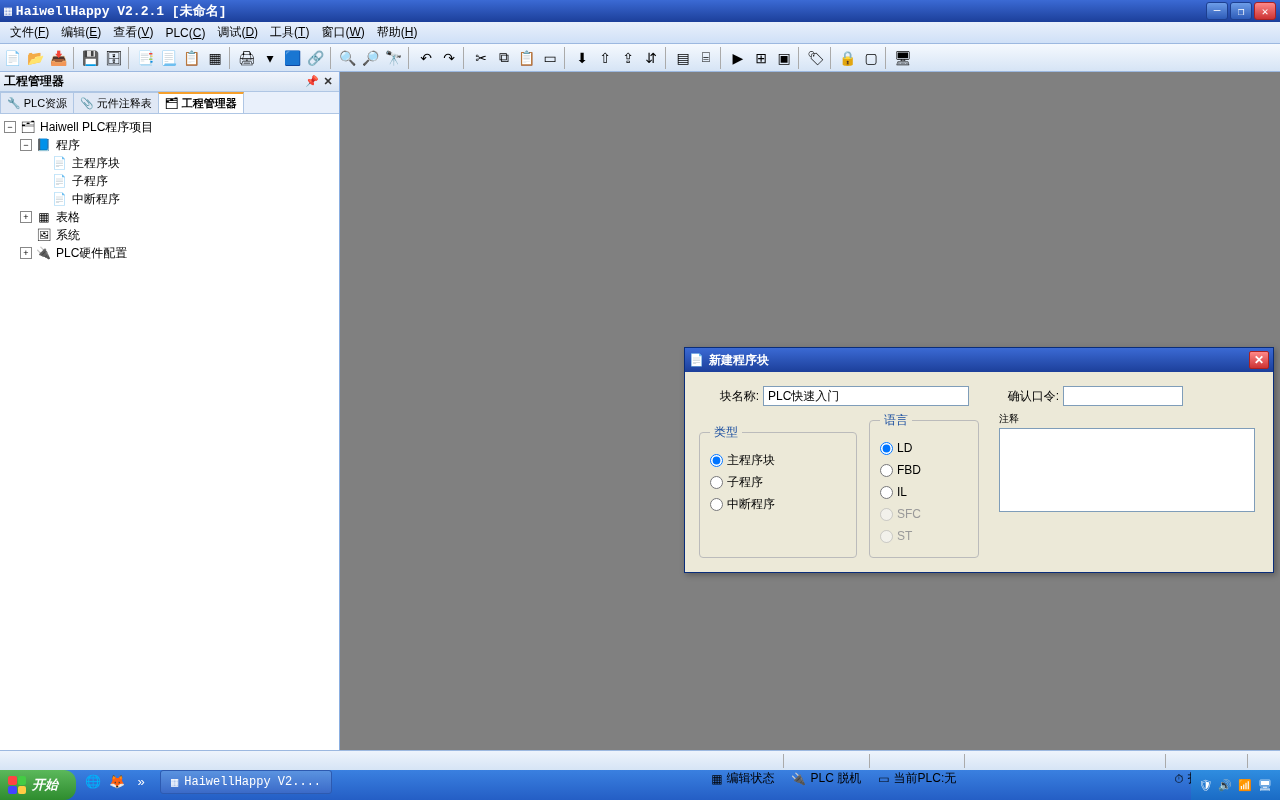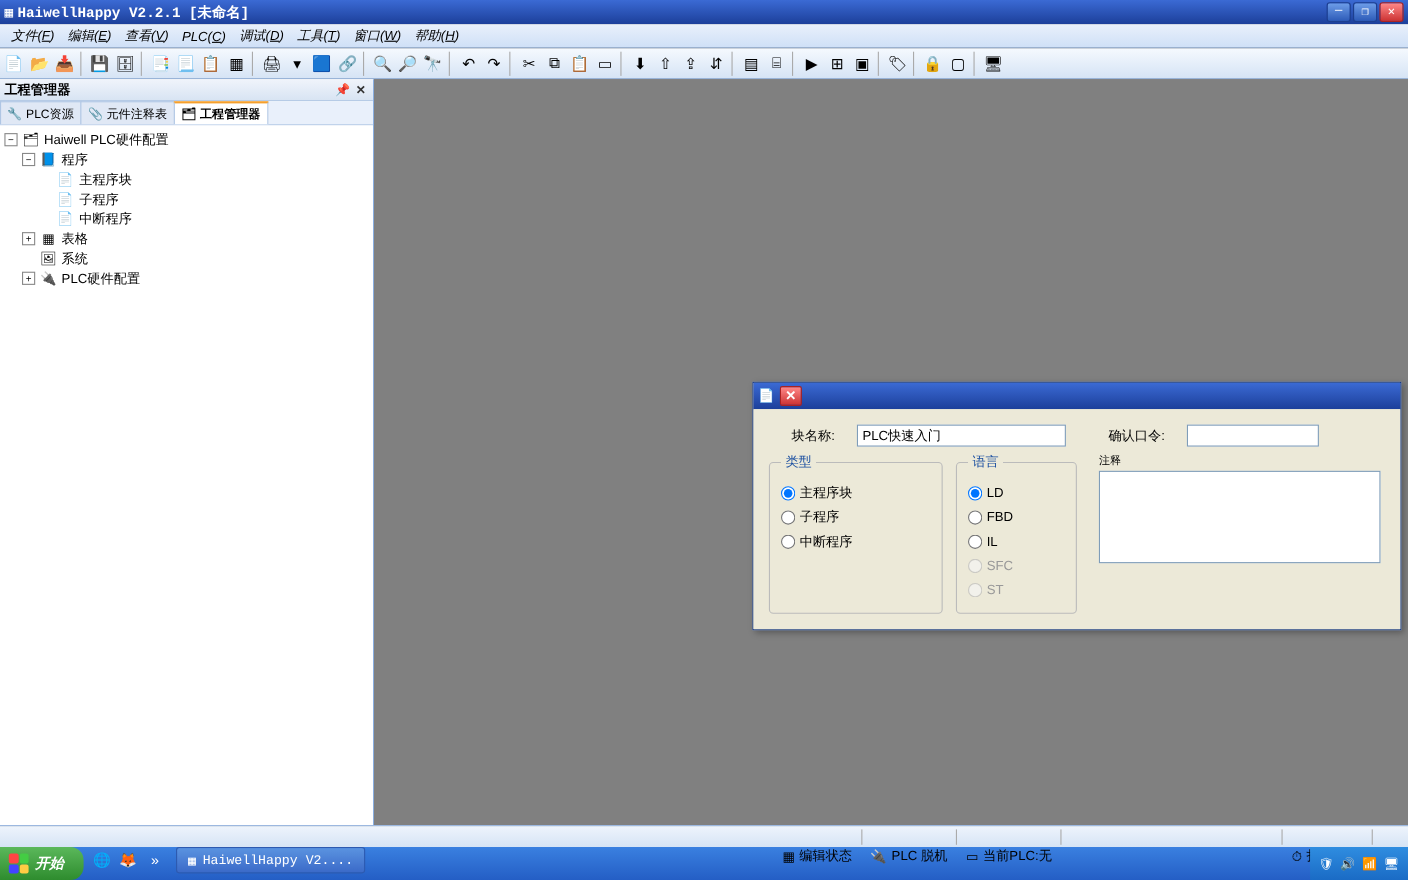--- a/index.html
+++ b/index.html
@@ -5,21 +5,21 @@
 * { box-sizing: border-box; margin: 0; padding: 0; }
 body { font-family: "Microsoft YaHei", "SimSun", Arial, sans-serif; font-size: 12px; overflow: hidden; width: 1280px; height: 800px; background: #808080; position: relative; }
 
 .titlebar { height: 22px; background: linear-gradient(to bottom, #3b6ad4, #1c3f9a); color: #fff; display: flex; align-items: center; padding: 0 4px; font-family: "Courier New", monospace; font-size: 13px; }
 .titlebar .title-text { flex: 1; font-weight: bold; }
 .titlebar .win-btns { display: flex; gap: 2px; }
 .titlebar .win-btn { width: 22px; height: 18px; background: linear-gradient(to bottom,#6d9de8,#2d5bb8); border: 1px solid #1d3f8f; border-radius: 3px; display:flex;align-items:center;justify-content:center; font-size:11px; color:#fff; cursor:pointer;}
 .titlebar .win-btn.close { background: linear-gradient(to bottom,#f88,#c33); border-color:#a22;}
 
 .menubar { height: 22px; background: linear-gradient(to bottom,#e9f0fb,#cfe0f7); border-bottom: 1px solid #9cb8e0; display:flex; align-items:center; padding: 0 4px; font-size:12px;}
-.menubar .menu-item { padding: 2px 6px; cursor:pointer;font-style:italic; }
+.menubar .menu-item { padding: 2px 6px; cursor:pointer; }
 .menubar .menu-item u { text-decoration: underline; }
 
 .toolbar { height: 28px; background: linear-gradient(to bottom,#f5f9fe,#d6e4f5); border-bottom: 1px solid #9cb8e0; display:flex; align-items:center; padding: 0 2px; gap:1px;}
 .tool-btn { width:22px; height:22px; display:flex;align-items:center;justify-content:center; border:1px solid transparent; cursor:pointer; font-size:14px; border-radius:2px;}
 .tool-sep{ width:4px; height:22px; border-left:1px solid #aaa; margin:0 2px;}
 
 .main-area { display:flex; height: calc(100% - 22px - 22px - 28px - 20px - 30px); }
 .panel { width: 340px; background:#fff; border-right:1px solid #8aaee0; display:flex; flex-direction:column;}
 .panel-header { height:20px; background: linear-gradient(to bottom,#f0f4fb,#d8e4f3); border-bottom:1px solid #afc6e4; display:flex; align-items:center; padding:0 4px; font-weight:bold; font-size:12px;}
 .panel-header .panel-title{ flex:1;}
@@ -48,21 +48,21 @@
 .ql .ql-btn{ width:22px; height:22px; display:flex;align-items:center;justify-content:center; cursor:pointer;}
 .task-item{ height:24px; padding:0 10px; background: linear-gradient(to bottom,#5a93e0,#3b6ac8); border:1px solid #2d5ab0; border-radius:3px; display:flex; align-items:center; gap:6px; cursor:pointer; margin-left:2px; font-family:"Courier New",monospace; font-size:12px;}
 .tray{ margin-left:auto; height:30px; background: linear-gradient(to bottom,#2f8de0,#1a6bc5); display:flex; align-items:center; padding:0 8px; gap:6px; font-size:11px;}
 
 .dialog{ position:absolute; left:344px; top:275px; width:590px; background:#ece9d8; border:1px solid #0a2d7a; box-shadow:2px 2px 6px rgba(0,0,0,0.3);}
 .dialog-title{ height:24px; background: linear-gradient(to bottom,#3b6ad4,#1c3f9a); color:#fff; display:flex; align-items:center; padding:0 4px; font-size:12px; font-weight:bold;}
 .dialog-title .dlg-icon{width:16px;height:16px;margin-right:4px;display:flex;align-items:center;justify-content:center;}
 .dialog-title .dlg-text{flex:1;}
 .dialog-title .dlg-close{ width:20px; height:18px; background: linear-gradient(to bottom,#f88,#c33); border:1px solid #a22; border-radius:2px; display:flex;align-items:center;justify-content:center; color:#fff; cursor:pointer; font-weight:bold;}
 .dialog-body{ padding:14px; background:#ece9d8;}
-.form-row{ display:flex; align-items:center; margin-bottom:6px;gap:16px;}
+.form-row{ display:flex; align-items:center; margin-bottom:6px;}
 .form-label{ width:60px; text-align:right; margin-right:4px; font-size:12px;}
 .text-input{ height:20px; border:1px solid #7f9db9; background:#fff; padding:0 4px; font-size:12px;}
 fieldset{ border:1px solid #bbb; border-radius:4px; padding:8px 10px 10px; font-size:12px;}
 legend{ color:#1a4ea0; padding:0 4px; font-size:12px;}
 .radio-item{ display:flex; align-items:center; height:22px; gap:4px; cursor:pointer;}
 .radio-item.disabled{ color:#999;}
 .radio-item.disabled input{ cursor:not-allowed;}
 .dlg-columns{ display:flex; gap:12px; margin-top:4px;}
 .btn-row{ display:flex; justify-content:flex-end; gap:14px; margin-top:12px;}
 .dlg-btn{ width:74px; height:22px; background: linear-gradient(to bottom,#fff,#e4e4e4); border:1px solid #888; border-radius:3px; cursor:pointer; font-size:12px;}
@@ -161,21 +161,21 @@
         </div>
         <div class="panel-tab active">
           <span>🗂</span>
           <span>工程管理器</span>
         </div>
       </div>
     <div class="tree">
       <div class="tree-node">
         <span class="tree-toggle">−</span>
         <span class="tree-icon">🗂</span>
-        <span>Haiwell PLC硬件配置</span>
+        <span>Haiwell PLC程序项目</span>
       </div>
       <div class="tree-node">
         <span class="tree-spacer"></span>
         <span class="tree-toggle">−</span>
         <span class="tree-icon">📘</span>
         <span>程序</span>
       </div>
       <div class="tree-node">
         <span class="tree-spacer"></span>
           <span class="tree-spacer"></span>
@@ -215,31 +215,32 @@
         <span class="tree-icon">🔌</span>
         <span>PLC硬件配置</span>
       </div>
     </div>
   </div>
   <div class="workspace">
 
     <div class="dialog">
       <div class="dialog-title">
         <span class="dlg-icon">📄</span>
+        <span class="dlg-text">新建程序块</span>
         <span class="dlg-close">✕</span>
       </div>
       <div class="dialog-body">
         <div style="display:flex; gap:20px;">
           <div style="flex:0 0 280px;">
             <div class="form-row">
               <span class="form-label">块名称:</span>
-              <input class="text-input" style="width: 190px;" value="PLC快速入门">
+              <input class="text-input" style="width: 206px;" value="PLC快速入门">
             </div>
             <div class="dlg-columns">
-              <fieldset style="flex:1;">
+              <fieldset style="flex:1;margin-top:12px;">
                 <legend>类型</legend>
                 <div id="type-opts">
                     <label class="radio-item">
                       <input type="radio" name="btype" checked="" style="">
                       <span>主程序块</span>
                     </label>
                     <label class="radio-item">
                       <input type="radio" name="btype" style="">
                       <span>子程序</span>
                     </label>

